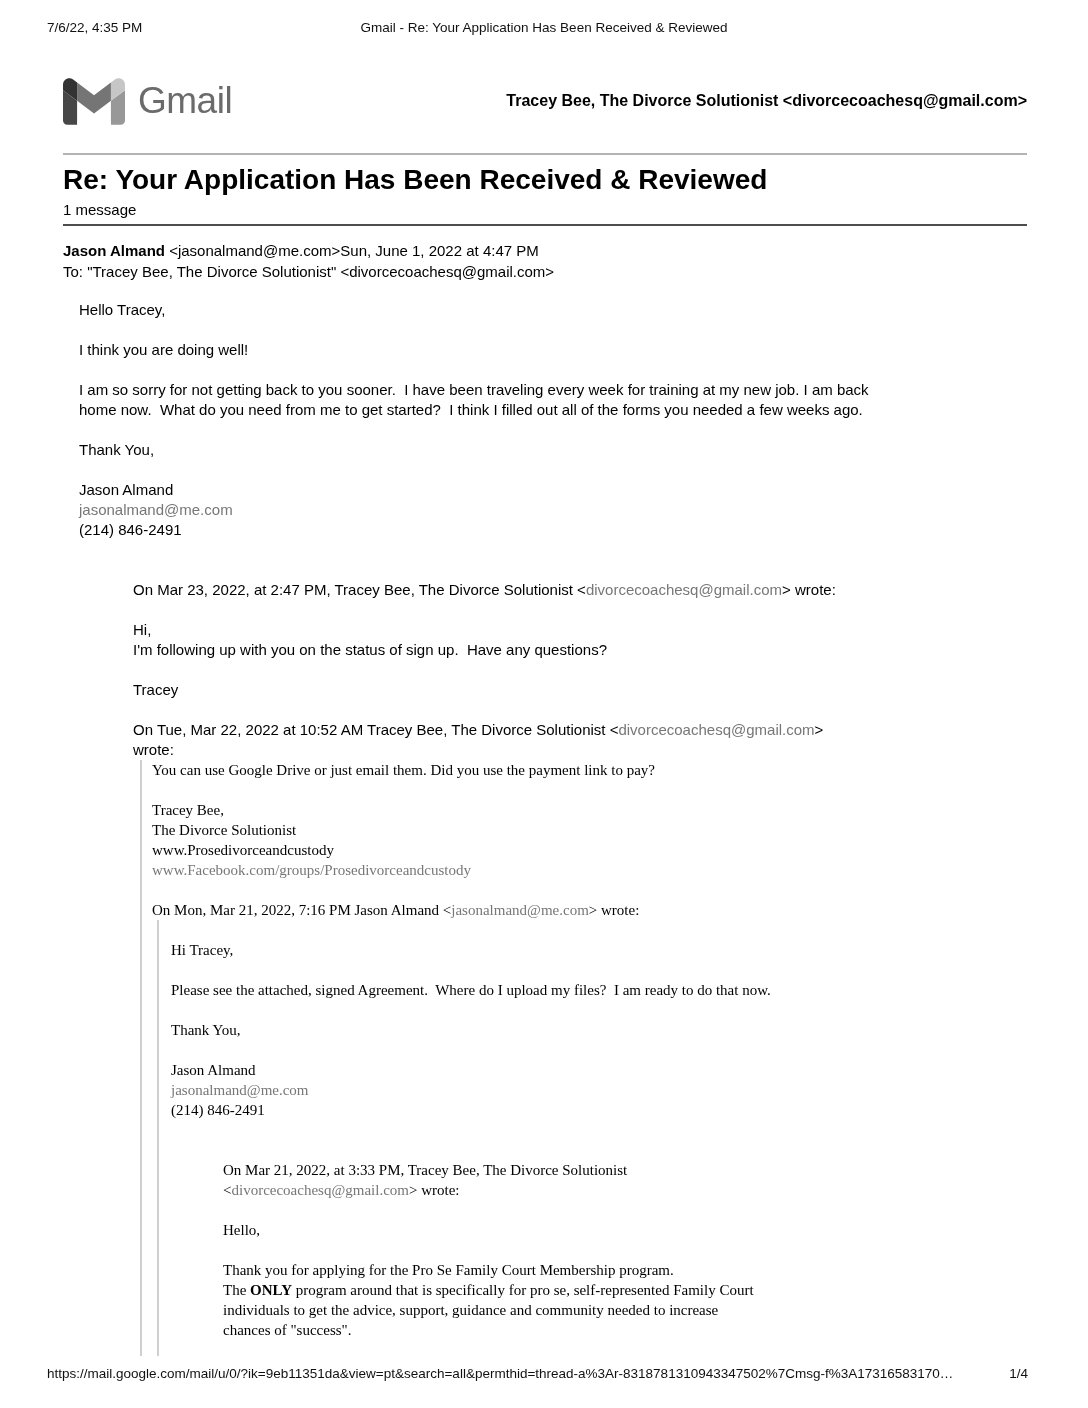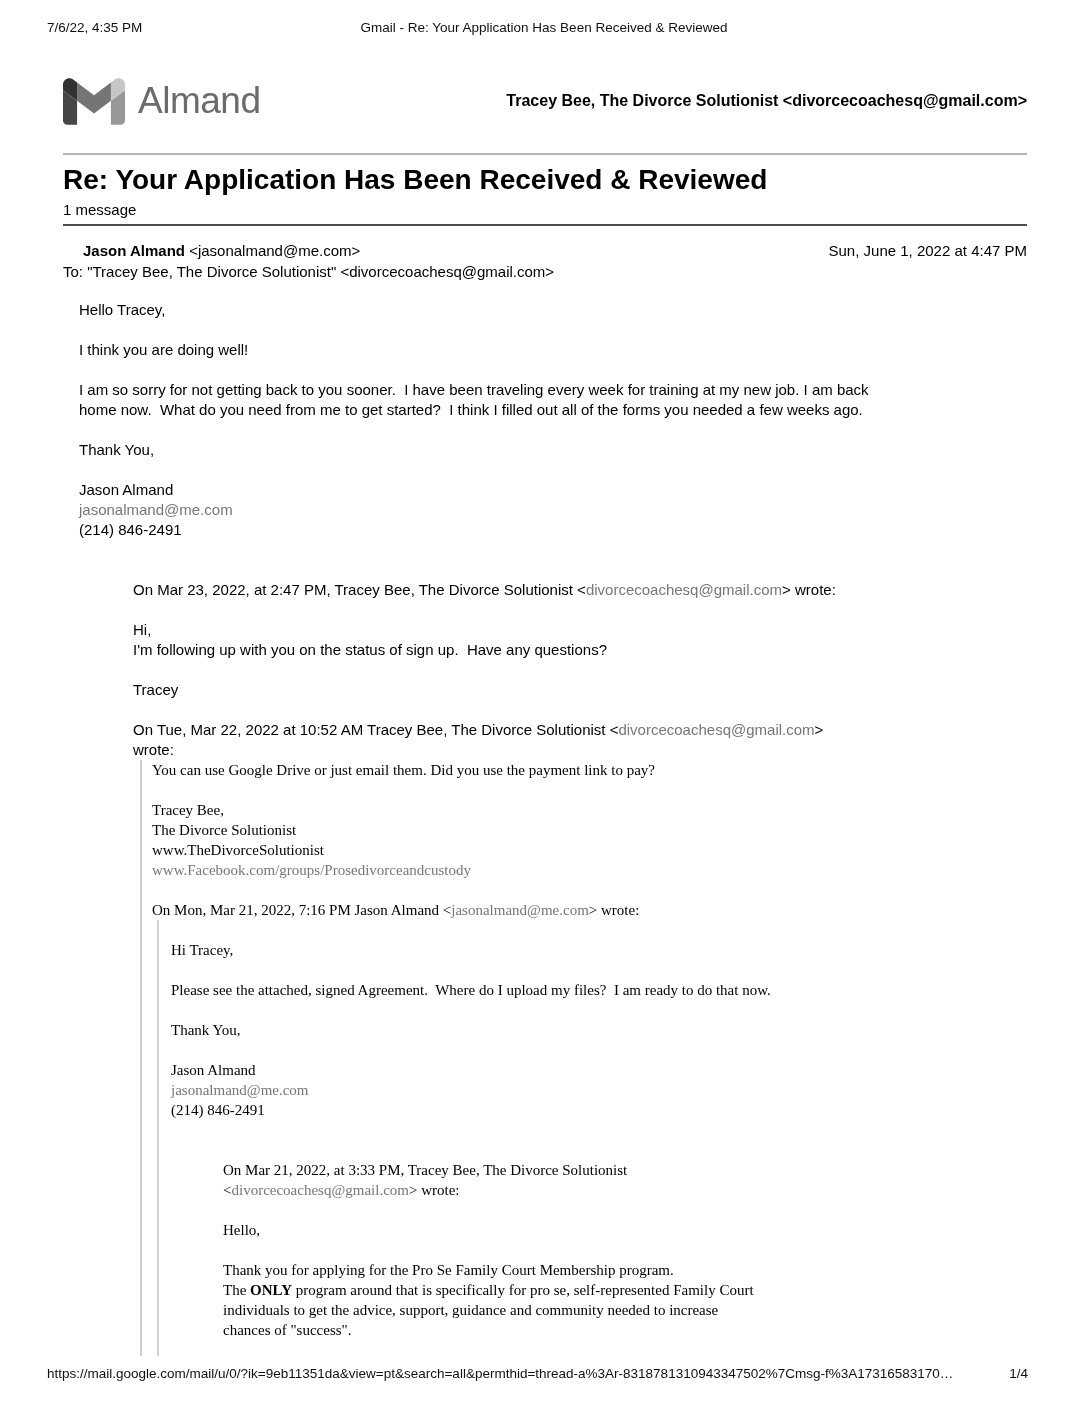--- a/index.html
+++ b/index.html
@@ -14,21 +14,21 @@
   .content{margin:0 61px 0 63px;padding-top:76px;}
   .gmail-bar{display:flex;justify-content:space-between;align-items:center;height:50px;}
   .logo{display:flex;align-items:center;}
   .logo svg{width:62px;height:47px;display:block;}
   .wordmark{font-size:37px;color:#6b6b6b;margin-left:13px;letter-spacing:-0.5px;}
   .account{font-size:16px;font-weight:bold;}
   .hr1{border:none;border-top:2px solid #b3b3b3;margin:27px 0 0;}
   .hr2{border:none;border-top:2.5px solid #4d4d4d;margin:4px 0 0;}
   h1.subject{font-size:28px;font-weight:bold;margin:12px 0 0;line-height:26px;}
   .msg-count{font-size:15px;margin-top:7px;line-height:20px;}
-  .msg-head{display:flex;justify-content:space-between;margin-top:14px;font-size:15px;line-height:21px;margin-left:20px;}
+  .msg-head{display:flex;justify-content:flex-start;margin-top:14px;font-size:15px;line-height:21px;}
   .to-line{font-size:15px;line-height:21px;}
   .email-body{margin:18px 0 0 16px;font-size:15px;line-height:20px;}
   .ln{white-space:pre-wrap;min-height:20px;}
   .sp{height:20px;}
   .sp-sm{height:16px;}
   b{font-weight:bold;}
   .link{color:#777777;text-decoration:none;}
   .q1{margin-left:54px;}
   .bq{border-left:2px solid #cfcfcf;}
   .bq2{margin-left:7px;padding-left:10px;font-family:Liberation Serif, serif;}
@@ -50,21 +50,21 @@
 
   <div class="gmail-bar">
     <div class="logo">
       <svg viewBox="0 0 88 66" aria-hidden="true">
         <path fill="#989898" d="M68 66 h14 c3.32 0 6 -2.69 6 -6 V17 L68 32 Z"></path>
         <path fill="#c6c6c6" d="M68 6 v26 l20 -15 v-8 c0 -7.42 -8.47 -11.65 -14.4 -7.2 Z"></path>
         <path fill="#474747" d="M6 66 h14 V32 L0 17 v43 c0 3.32 2.69 6 6 6 Z"></path>
         <path fill="#333333" d="M0 9 v8 l20 15 V6 L14.4 1.8 C8.46 -2.65 0 1.58 0 9 Z"></path>
         <path fill="#757575" d="M20 32 V6 l24 18 L68 6 v26 L44 50 Z"></path>
       </svg>
-      <span class="wordmark">Almand</span>
+      <span class="wordmark">Gmail</span>
     </div>
     <div class="account">Tracey Bee, The Divorce Solutionist &lt;divorcecoachesq@gmail.com&gt;</div>
   </div>
 
   <hr class="hr1">
 
   <h1 class="subject">Re: Your Application Has Been Received &amp; Reviewed</h1>
   <div class="msg-count">1 message</div>
 
   <hr class="hr2">
@@ -100,21 +100,21 @@
       <div class="ln">Tracey</div>
       <div class="sp"></div>
       <div class="ln"><span>On Tue, Mar 22, 2022 at 10:52 AM Tracey Bee, The Divorce Solutionist &lt;</span><span class="link">divorcecoachesq@gmail.com</span><span>&gt;</span></div>
       <div class="ln">wrote:</div>
 
       <blockquote class="bq bq2" style="margin:0 0 0 7px;">
         <div class="ln">You can use Google Drive or just email them. Did you use the payment link to pay?</div>
         <div class="sp"></div>
         <div class="ln">Tracey Bee,</div>
         <div class="ln">The Divorce Solutionist</div>
-        <div class="ln">www.TheDivorceSolutionist</div>
+        <div class="ln">www.Prosedivorceandcustody</div>
         <div class="ln"><span class="link">www.Facebook.com/groups/Prosedivorceandcustody</span></div>
         <div class="sp"></div>
         <div class="ln"><span>On Mon, Mar 21, 2022, 7:16 PM Jason Almand &lt;</span><span class="link">jasonalmand@me.com</span><span>&gt; wrote:</span></div>
 
         <blockquote class="bq bq3" style="margin:0 0 0 5px;">
           <div class="sp"></div>
           <div class="ln">Hi Tracey,</div>
           <div class="sp"></div>
           <div class="ln">Please see the attached, signed Agreement.  Where do I upload my files?  I am ready to do that now.</div>
           <div class="sp"></div>

